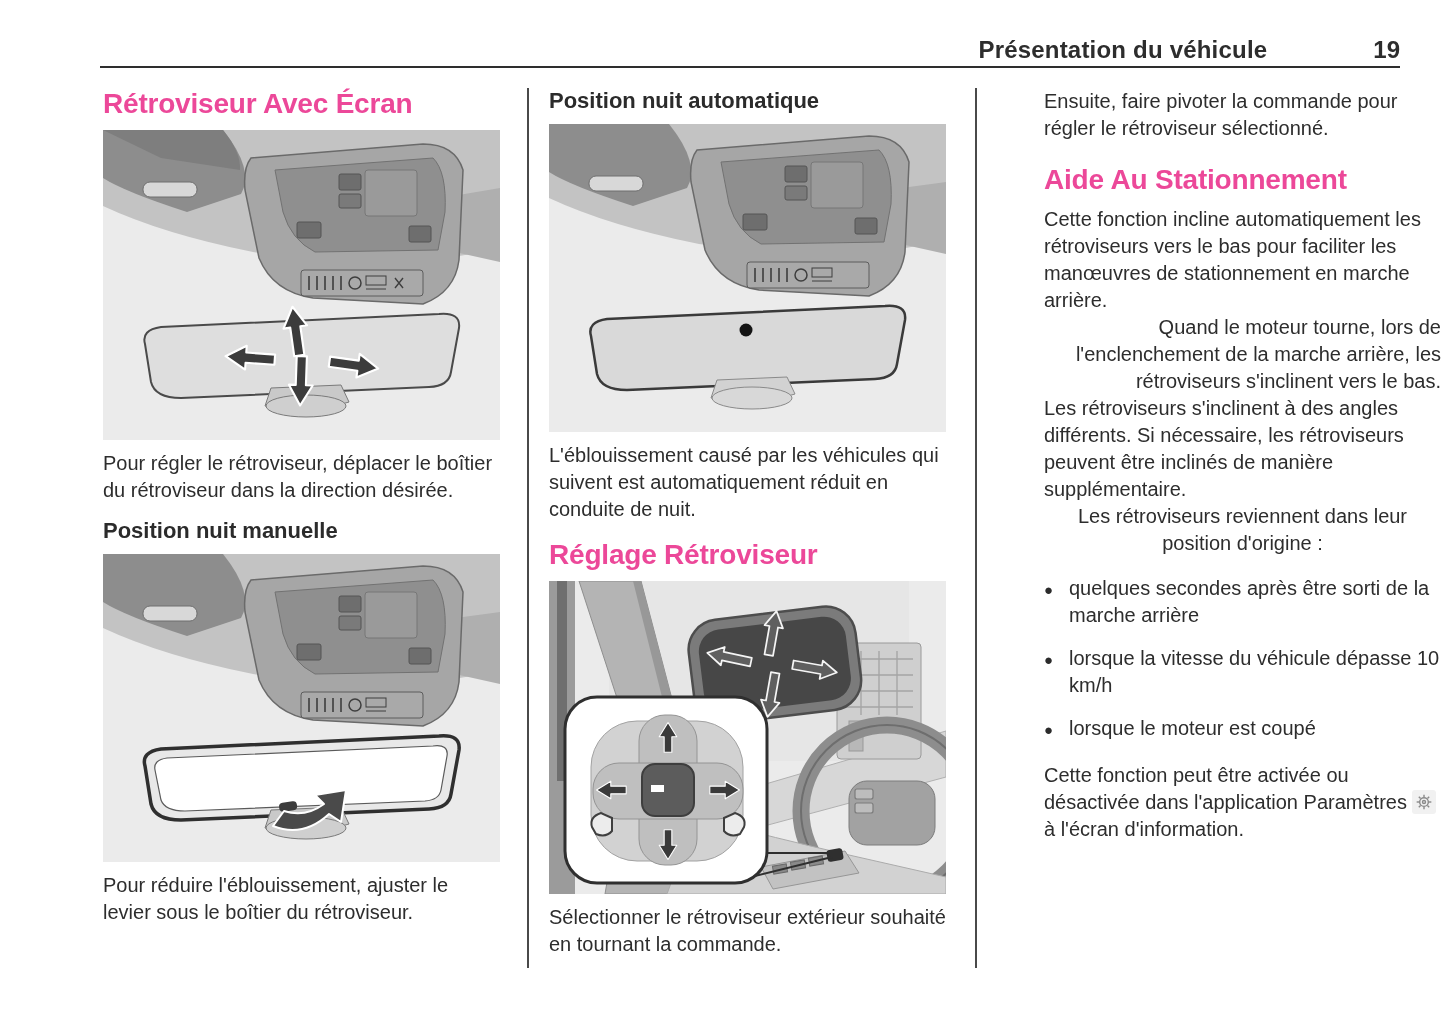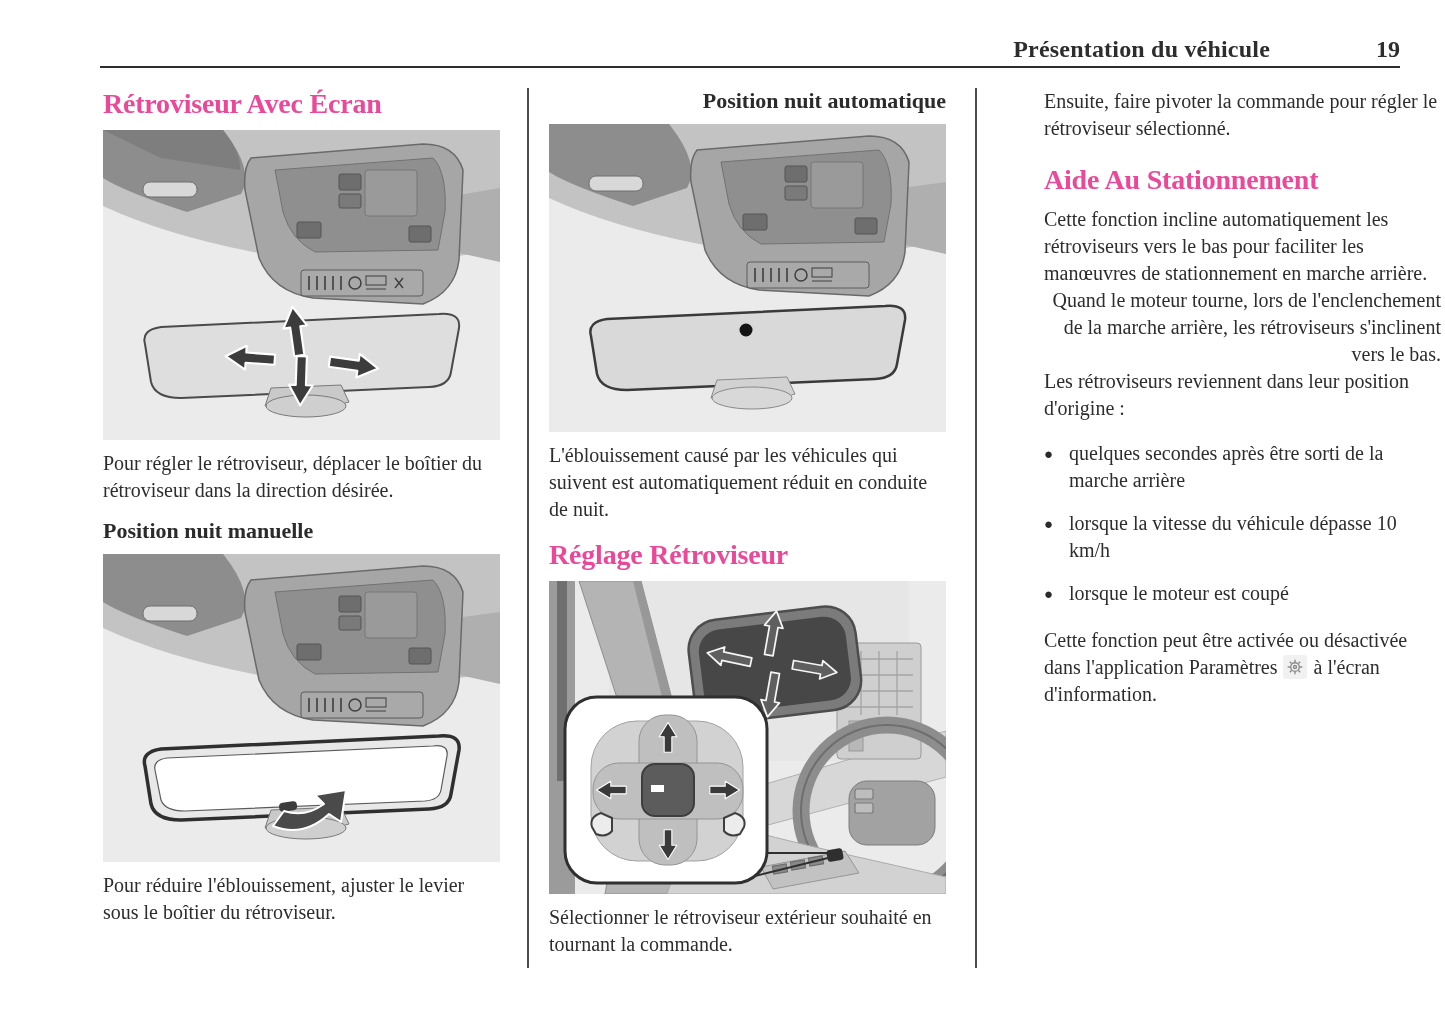--- a/index.html
+++ b/index.html
@@ -1,18 +1,18 @@
 <!DOCTYPE html>
 <html><head>
 <meta charset="utf-8">
 <style>
   html,body { margin:0; padding:0; background:#ffffff; }
   .page {
     position:relative; width:1445px; height:1018px; background:#ffffff;
-    font-family:Liberation Serif, serif; color:#2d2d2d; overflow:hidden;
+    font-family:Liberation Sans, sans-serif; color:#2d2d2d; overflow:hidden;
   }
   
   .header { position:absolute; top:36px; left:100px; width:1300px;
             display:flex; justify-content:flex-end; align-items:baseline; }
   .header .title { font-size:24px; font-weight:bold; letter-spacing:0.2px; }
   .header .pageno { font-size:24px; font-weight:bold; margin-left:106px; }
   .header-rule { position:absolute; top:66px; left:100px; width:1300px; height:2px; background:#2e2e2e; }
   
   .col { position:absolute; top:88px; width:397px; }
   .col1 { left:103px; }
@@ -133,21 +133,21 @@
 
         <rect x="176" y="248" width="18" height="9" rx="4" fill="#3c3c3c" transform="rotate(-8 185 252)"></rect>
         <path d="M170,272 Q200,284 226,260 L238,268 L243,236 L212,241 L221,250 Q202,264 181,257 Z" fill="#4a4a4a" stroke="#ffffff" stroke-width="2" stroke-linejoin="round"></path>
       </svg>
     </figure>
 
     <p class="body">Pour réduire l'éblouissement, ajuster le levier sous le boîtier du rétroviseur.</p>
   </div>
 
   <div class="col col2">
-    <h3 class="subsect" style="margin-top:0;text-align:right;">Position nuit automatique</h3>
+    <h3 class="subsect" style="margin-top:0;">Position nuit automatique</h3>
 
     <figure>
       <svg width="397" height="308" viewBox="0 0 397 308">
         <rect width="397" height="308" fill="#ebebeb"></rect>
         <path d="M0,0 H397 V116 Q300,138 228,130 L150,120 Q60,102 0,74 Z" fill="#c3c3c3"></path>
         <path d="M0,0 L120,0 Q152,40 138,64 L84,82 Q22,62 0,48 Z" fill="#8d8d8d"></path>
         <rect x="40" y="52" width="54" height="15" rx="7" fill="#d8d8d8" stroke="#6f6f6f"></rect>
         <path d="M397,58 L397,130 L352,120 L338,66 Z" fill="#afafaf"></path>
         <path d="M148,26 L320,12 Q352,12 360,38 L356,128 Q352,160 320,172 L210,166 Q170,160 156,126 L142,58 Q140,36 148,26 Z" fill="#a6a6a6" stroke="#6a6a6a" stroke-width="1.5"></path>
         <path d="M172,38 L330,26 Q344,40 342,80 L335,118 L212,120 Q188,108 180,80 Z" fill="#8f8f8f" stroke="#727272"></path>
@@ -257,21 +257,22 @@
     <p class="body">Sélectionner le rétroviseur extérieur souhaité en tournant la commande.</p>
   </div>
 
   <div class="col col3">
     <p class="body" style="margin-top:0;">Ensuite, faire pivoter la commande pour régler le rétroviseur sélectionné.</p>
 
     <h2 class="sect" style="margin-top:22px;">Aide Au Stationnement</h2>
 
     <p class="body" style="margin-bottom:0;">Cette fonction incline automatiquement les rétroviseurs vers le bas pour faciliter les manœuvres de stationnement en marche arrière.</p>
     <p class="body" style="margin-top:0; margin-bottom:0;text-align:right;">Quand le moteur tourne, lors de l'enclenchement de la marche arrière, les rétroviseurs s'inclinent vers le bas.</p>
-    <p class="body" style="margin-top:0; margin-bottom:18px;">Les rétroviseurs reviennent dans leur position d'origine :</p>
+    <p class="body" style="margin-top:0; margin-bottom:0;">Les rétroviseurs s'inclinent à des angles différents. Si nécessaire, les rétroviseurs peuvent être inclinés de manière supplémentaire.</p>
+    <p class="body" style="margin-top:0; margin-bottom:18px;text-align:center;">Les rétroviseurs reviennent dans leur position d'origine :</p>
 
     <div class="bullet-item">quelques secondes après être sorti de la marche arrière</div>
     <div class="bullet-item">lorsque la vitesse du véhicule dépasse 10 km/h</div>
     <div class="bullet-item">lorsque le moteur est coupé</div>
 
     <p class="body" style="margin-top:20px;">
       <span>Cette fonction peut être activée ou désactivée dans l'application Paramètres</span>
       <span class="inline-icon">
         <svg width="20" height="20" viewBox="0 0 24 24">
           <g stroke="#8a8a8a" stroke-width="1.7" fill="none">

